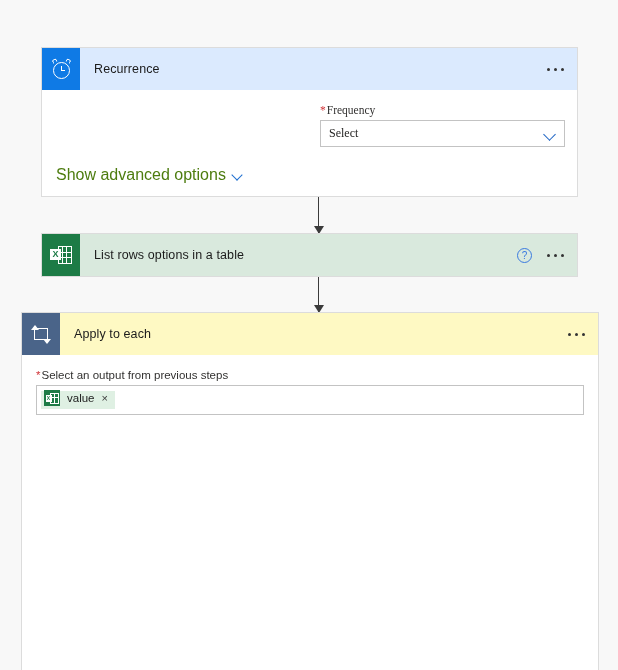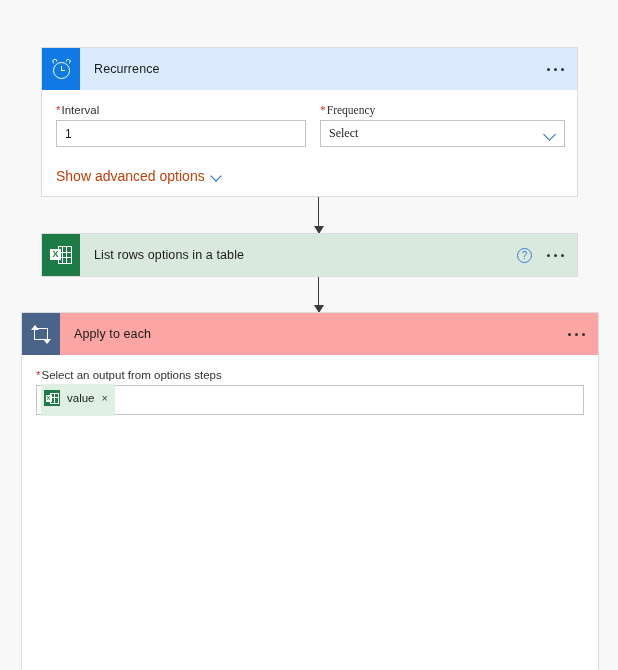--- a/index.html
+++ b/index.html
@@ -104,49 +104,49 @@
     width: 8px; height: 8px;
     border-right: 1.6px solid #1c63c4;
     border-bottom: 1.6px solid #1c63c4;
     transform: rotate(45deg);
   }
 
   .link-adv {
     position: absolute;
     left: 14px; bottom: 14px;
     display: flex; align-items: center; gap: 6px;
-    color: #c2410c; font-size: 14px;
+    color: #4d7c0f; font-size: 16px;
     cursor: pointer;
   }
   .link-adv .chev::before { border-color: #1f6fd0; width: 7px; height: 7px; }
 
   
   .excel-card .card-header { background: #d9e9dd; }
   .excel-card .hdr-icon { background: #1d7b46; }
 
   #list-rows-card { left: 41px; top: 193px; width: 537px; height: 44px; }
   #list-rows-card .card-header { height: 42px; }
 
   
   #apply-each-card { left: 21px; top: 272px; width: 578px; height: 394px; }
-  #apply-each-card > .card-header { background: #fca5a5; }
+  #apply-each-card > .card-header { background: #fef9c3; }
   #apply-each-card > .card-header .hdr-icon { background: #4a6489; }
 
   .ae-body { padding: 14px 14px 0 14px; }
   .token-box {
     height: 30px;
     border: 1px solid #c3c3c3;
     background: #fff;
     display: flex; align-items: center;
     padding: 0 4px;
   }
   .token {
     display: inline-flex; align-items: center; gap: 7px;
     background: #dff0e3;
-    height: 32px;
+    height: 18px;
     padding: 0 7px 4px 3px;
     font-size: 11.5px; color: #1b1b1b;
   }
   .token .tkx { color: #3b3b3b; font-size: 11px; cursor: pointer; }
 
   
   #delete-row-card { left: 41px; top: 392px; width: 537px; height: 262px; }
 
   
   .xl {
@@ -244,26 +244,20 @@
         <div class="ellipsis">
             <i></i>
             <i></i>
             <i></i>
           </div>
       </div>
     </div>
 
     <div class="rec-body">
 
-      <div class="field-col" style="left:14px; top:14px; width:250px;">
-        <div class="field-label"><span class="req">*</span><span>Interval</span></div>
-        <div class="txtbox">
-          <span class="val">1</span>
-        </div>
-      </div>
 
       <div class="field-col" style="left:278px; top:14px; width:245px;font-family:Liberation Serif, serif;">
         <div class="field-label"><span class="req">*</span><span>Frequency</span></div>
         <div class="txtbox">
           <span class="val">Select</span>
           <span class="chev"></span>
         </div>
       </div>
 
       <div class="link-adv">
@@ -318,21 +312,21 @@
       <div class="hdr-right">
         <div class="ellipsis">
             <i></i>
             <i></i>
             <i></i>
           </div>
       </div>
     </div>
 
     <div class="ae-body">
-      <div class="field-label"><span class="req">*</span><span>Select an output from options steps</span></div>
+      <div class="field-label"><span class="req">*</span><span>Select an output from previous steps</span></div>
       <div class="token-box">
         <span class="token">
           <span class="xl" style="width:16px;height:16px;background:#1d7b46;display:inline-block;">
             <span class="grid" style="width:9px;height:11px;top:2.5px;right:1.5px;"></span>
             <span class="gl" style="right:1.5px;top:7px;width:9px;height:1px;"></span>
             <span class="gl" style="right:4.6px;top:2.5px;width:1px;height:11px;"></span>
             <span class="xbox" style="width:6px;height:7px;font-size:5px;line-height:7px;left:1.5px;top:4.5px;">X</span>
           </span>
           <span>value</span>
           <span class="tkx">×</span>

